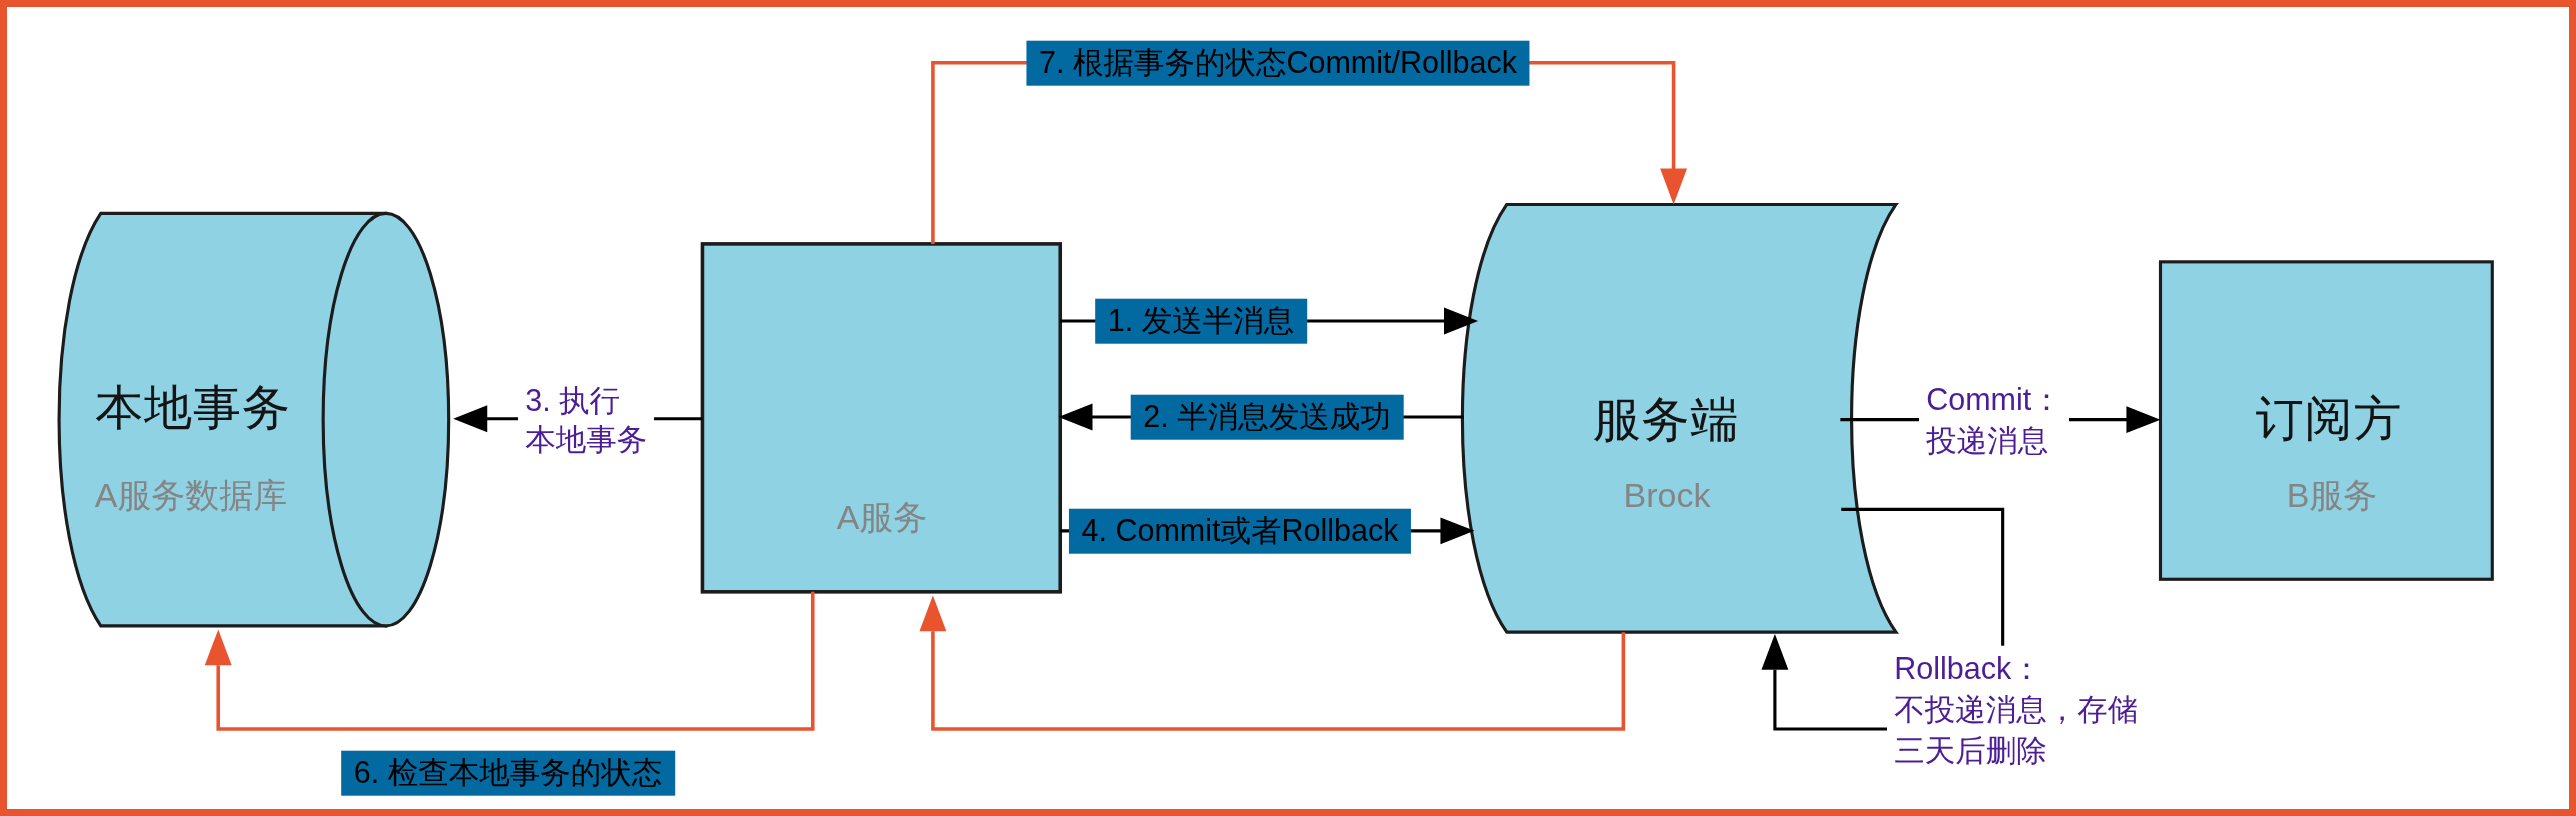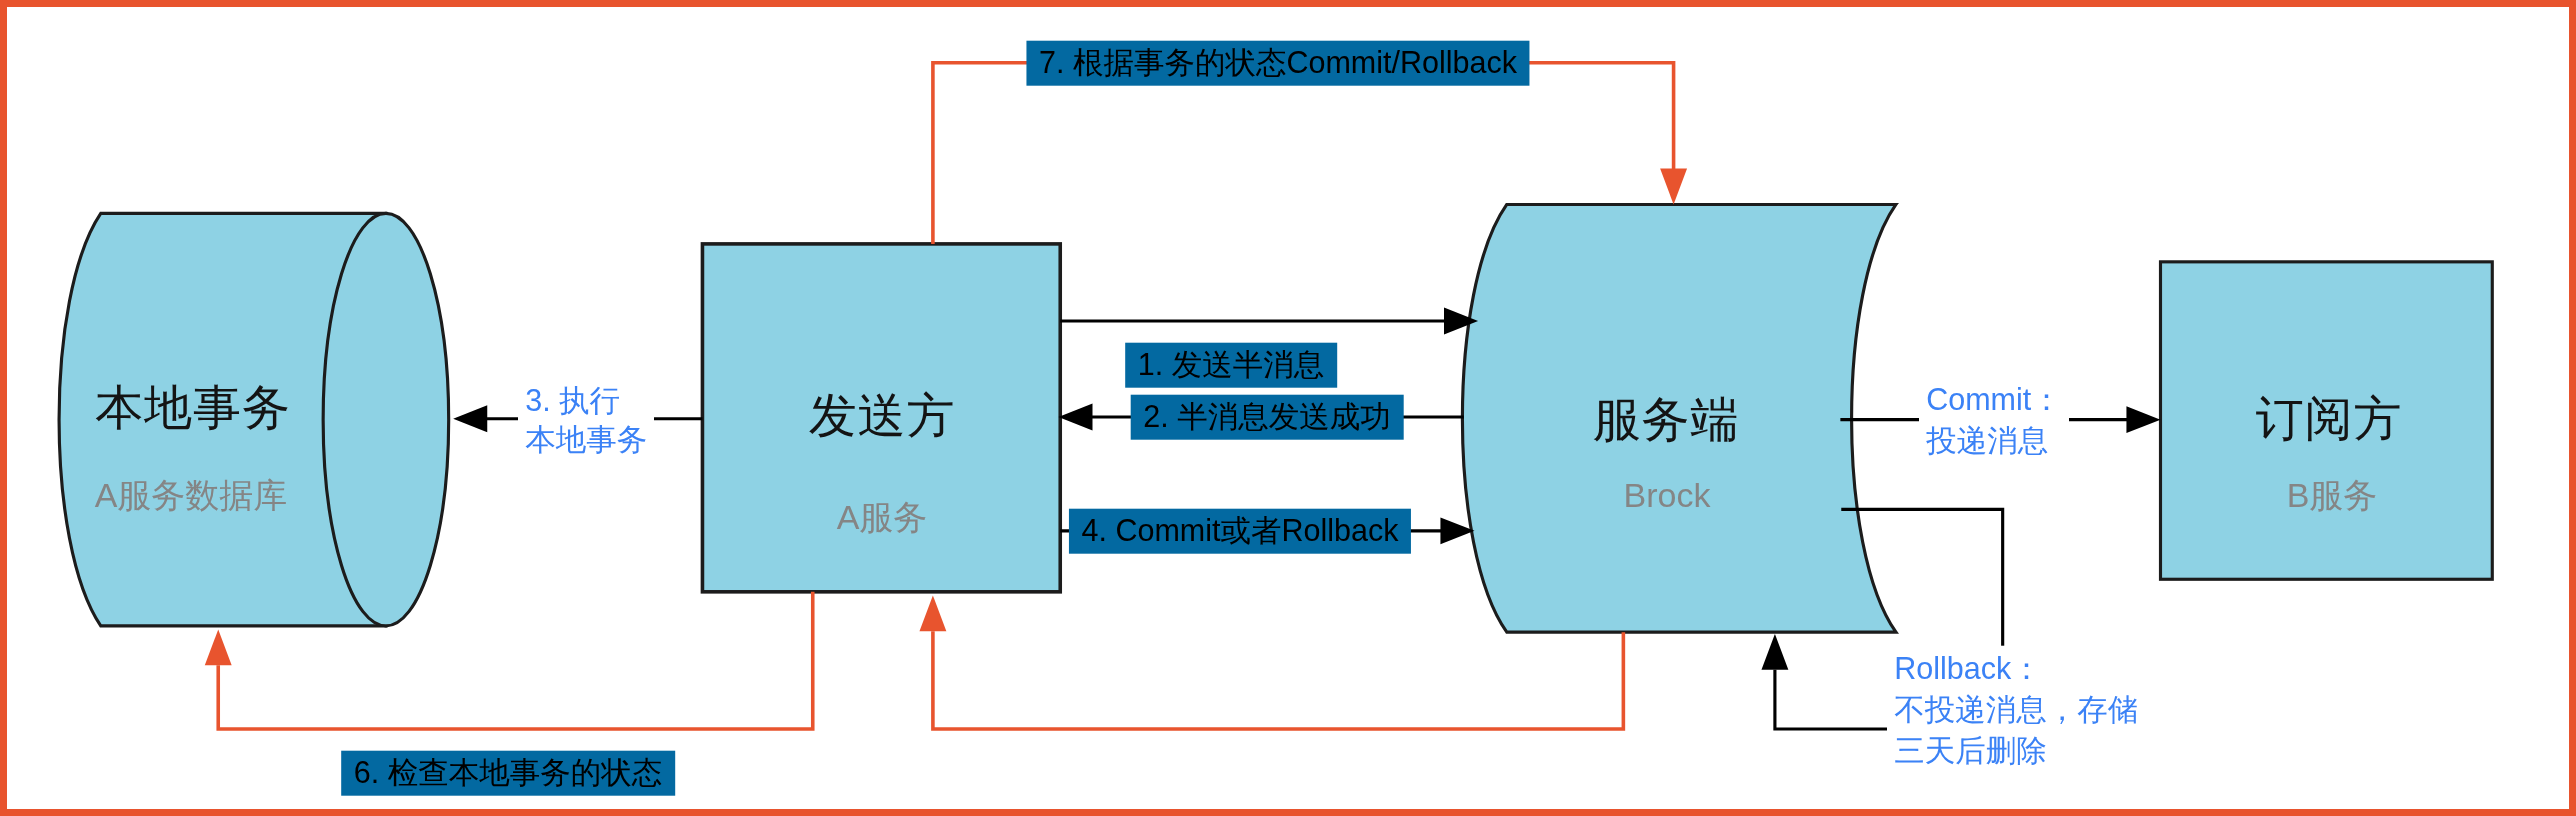--- a/index.html
+++ b/index.html
@@ -42,21 +42,21 @@
   }
   .node-subtitle {
     font-size: 34px;
     color: #858585;
   }
   .block {
     position: absolute;
     transform: translateY(-50%);
     white-space: nowrap;
     font-size: 30.5px;
-    color: #3b82f6;
+    color: #4c1d95;
     background: #ffffff;
     text-align: left;
     line-height: 41px;
     padding: 1.8px 7.2px;
     z-index: 3;
   }
   .block.center { text-align: left; line-height: 39px; }
 </style>
 </head>
 <body>
@@ -118,30 +118,29 @@
 
     <g>
       <path d="M 906 660 V 813 H 243 V 742" fill="none" stroke="#e8542e" stroke-width="4"></path>
       <polygon points="243,702 228,742 258,742" fill="#e8542e"></polygon>
     </g>
   </svg>
 
   <div class="lbl node-title" style="left:193px; top:408px;">本地事务</div>
   <div class="lbl node-subtitle" style="left:191px; top:496px;">A服务数据库</div>
 
-  <div class="lbl node-title" style="left:882px; top:416px;">发送方</div>
   <div class="lbl node-subtitle" style="left:882px; top:518px;text-align:right;">A服务</div>
 
   <div class="lbl node-title" style="left:1666px; top:420px;">服务端</div>
   <div class="lbl node-subtitle" style="left:1667px; top:495px;">Brock</div>
 
   <div class="lbl node-title" style="left:2329px; top:419px;">订阅方</div>
   <div class="lbl node-subtitle" style="left:2332px; top:496px;text-align:center;">B服务</div>
 
-  <div class="lbl online" style="left:1231px; top:321px;margin-top:44px;">1. 发送半消息</div>
+  <div class="lbl online" style="left:1201px; top:321px;">1. 发送半消息</div>
   <div class="lbl online" style="left:1267px; top:417px;">2. 半消息发送成功</div>
   <div class="lbl online" style="left:1240px; top:531px;">4. Commit或者Rollback</div>
   <div class="lbl online" style="left:1278px; top:63px;">7. 根据事务的状态Commit/Rollback</div>
   <div class="lbl online" style="left:508px;  top:729px;margin-top:44px;">6. 检查本地事务的状态</div>
 
   <div class="block center" style="left:518px; top:420px;">
     <div>3. 执行</div>
     <div>本地事务</div>
   </div>
 

